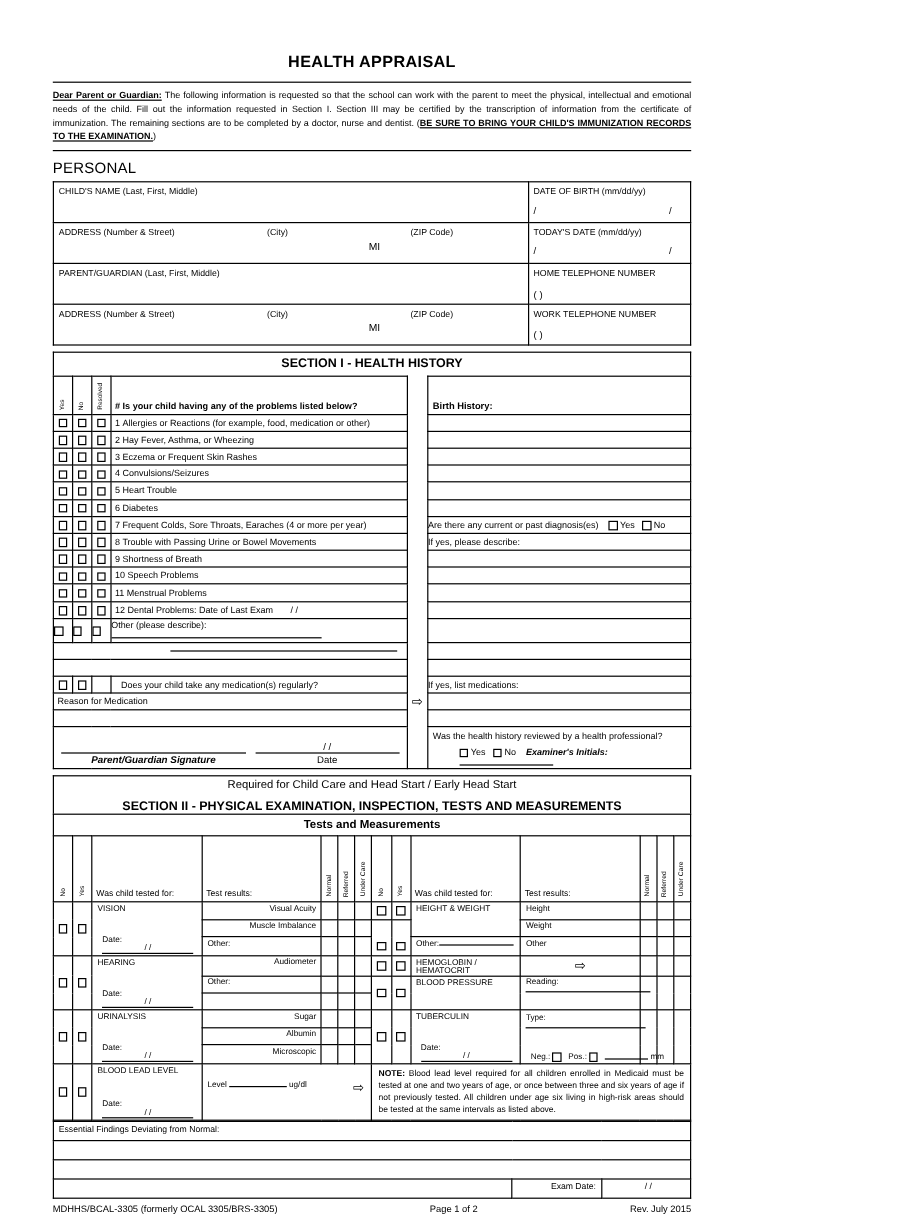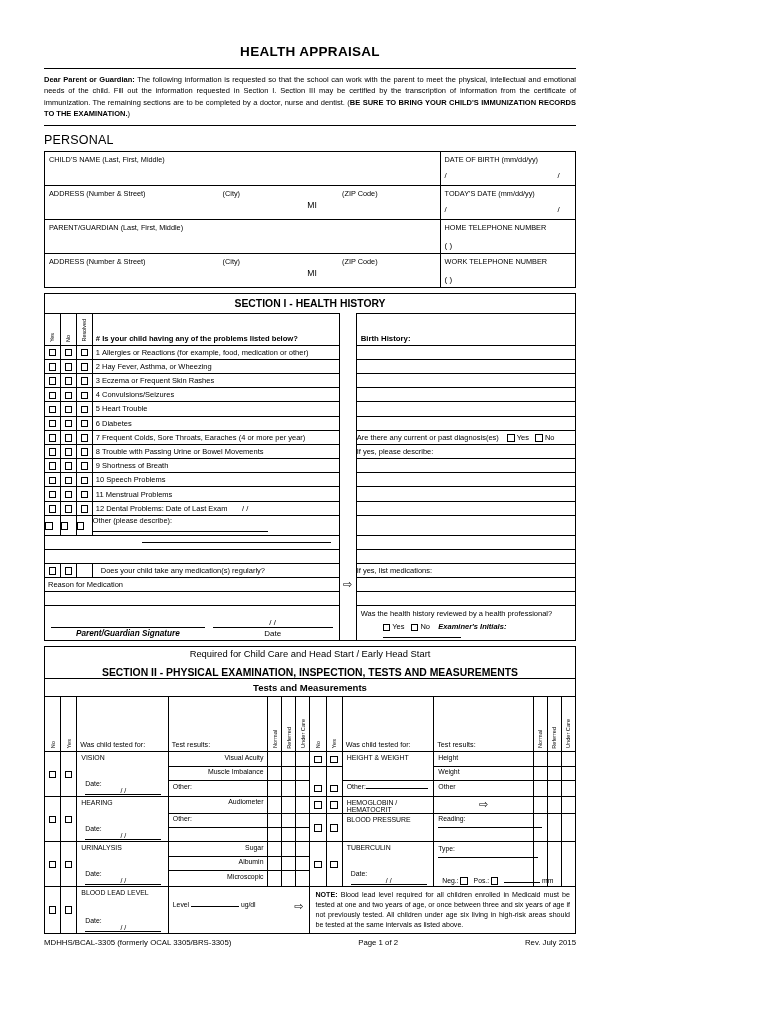--- a/index.html
+++ b/index.html
@@ -15,21 +15,21 @@
   
   .doc-title{
     text-align:center;font-weight:bold;font-size:13.5px;letter-spacing:.3px;
     padding-top:44px;padding-bottom:9px;
   }
   .rule{border-top:1.4px solid #000;}
   .intro{
     font-size:7.5px;line-height:1.52;text-align:justify;
     padding:5px 0 5px 0;
   }
-  .intro b{font-weight:bold;}
+  .intro b{font-weight:bold;text-decoration:underline;}
   .sec-label{
     font-size:12.5px;padding:7px 0 4px 0;letter-spacing:.2px;
   }
 
   
   table{border-collapse:collapse;width:100%;table-layout:fixed;}
   td,th{border:1px solid #000;padding:0;vertical-align:top;font-weight:normal;font-size:7.4px;}
   .outer{border:1.5px solid #000;}
 
   
@@ -572,20 +572,43 @@
         <td colspan="7" style="border-top:1.2px solid #000;">
           <div class="note">
             <b>NOTE:</b><span> Blood lead level required for all children enrolled in Medicaid must be tested at one and two years of age, or once between three and six years of age if not previously tested. All children under age six living in high-risk areas should be tested at the same intervals as listed above.</span>
           </div>
         </td>
       </tr>
     </tbody>
   </table>
 
 
+  <table class="ef outer">
+    <colgroup>
+        <col style="width:72%">
+        <col style="width:14%">
+        <col style="width:14%">
+      </colgroup>
+    <tbody>
+      <tr>
+        <td colspan="3">Essential Findings Deviating from Normal:</td>
+      </tr>
+      <tr>
+          <td colspan="3"></td>
+        </tr>
+      <tr>
+          <td colspan="3"></td>
+        </tr>
+      <tr>
+        <td></td>
+        <td style="text-align:right;padding-right:4px;">Exam Date:</td>
+        <td style="text-align:center;">/              /</td>
+      </tr>
+    </tbody>
+  </table>
 
   <div class="footer">
     <span>MDHHS/BCAL-3305 (formerly OCAL 3305/BRS-3305)</span>
     <span>Page 1 of 2</span>
     <span>Rev. July 2015</span>
   </div>
 
 </div>
 
 </body></html>

